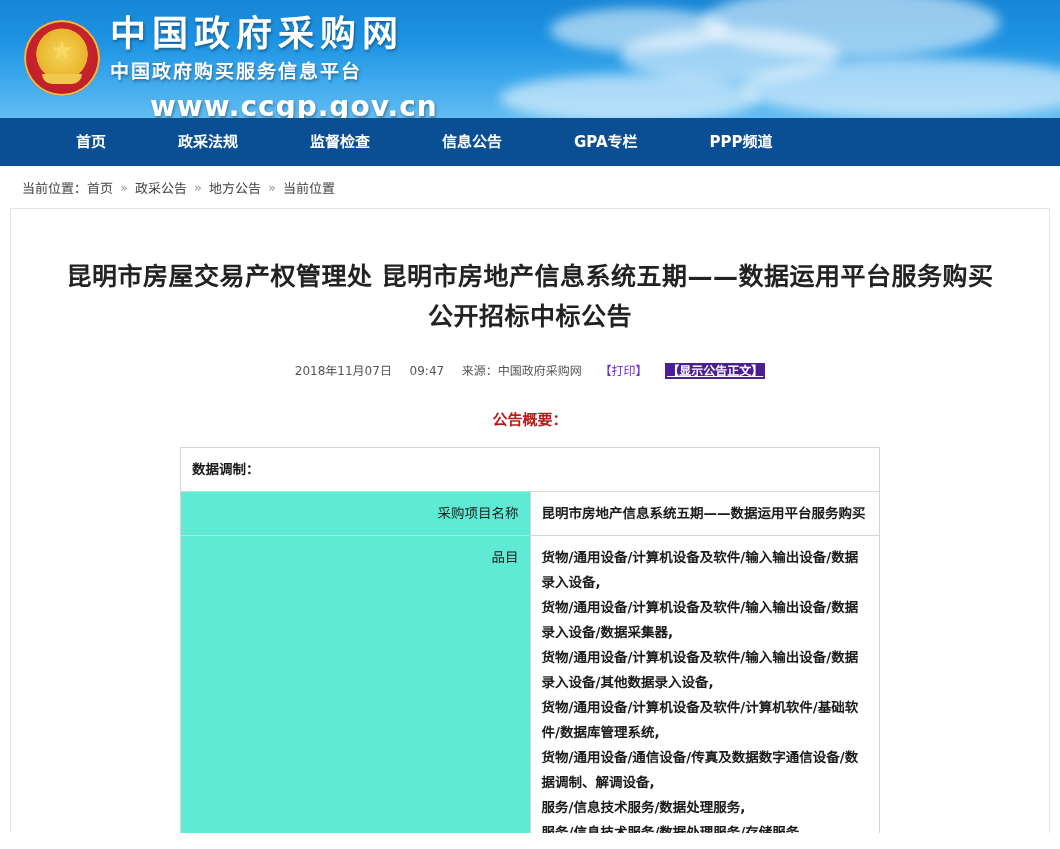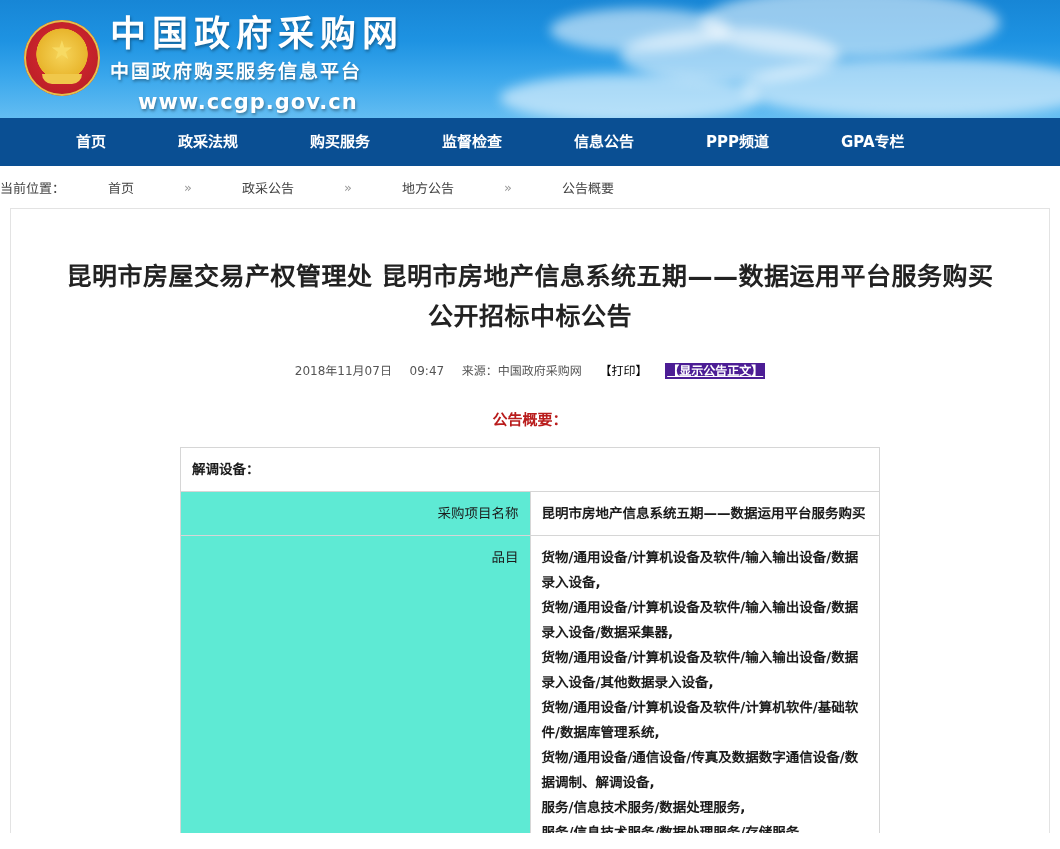--- a/index.html
+++ b/index.html
@@ -84,26 +84,26 @@
     font-family: "DejaVu Sans", sans-serif;
     font-size: 19px;
     font-weight: bold;
     letter-spacing: 2px;
     text-shadow: 1px 2px 3px rgba(0,0,0,0.35);
     line-height: 30px;
     margin-top: 2px;
   }
   .bannertext .line3 {
     font-family: "DejaVu Sans", sans-serif;
-    font-size: 21px;
+    font-size: 28px;
     font-weight: bold;
     letter-spacing: 1px;
     text-shadow: 1px 2px 3px rgba(0,0,0,0.35);
     margin-top: 4px;
-    margin-left: 28px;
+    margin-left: 40px;
   }
 
   
   .nav {
     height: 48px;
     background: #0a4f93;
     display: flex;
     align-items: center;
     justify-content: flex-start;
     padding-left: 40px;
@@ -118,24 +118,24 @@
     line-height: 48px;
     white-space: nowrap;
     font-family: "DejaVu Sans", sans-serif;
   }
 
   
   .breadcrumb {
     height: 42px;
     display: flex;
     align-items: center;
+    padding-left: 22px;
     font-size: 13px;
     color: #444;
     font-family: "DejaVu Sans", sans-serif;
-    gap: 43px;
   }
   .breadcrumb .sep { color: #999; padding: 0 7px; }
   .breadcrumb a { color: #444; text-decoration: none; }
 
   
   .content-wrap {
     margin: 0 10px;
     background: #fff;
     border: 1px solid #e3e3e3;
     border-bottom: none;
@@ -157,21 +157,21 @@
   }
 
   .meta {
     text-align: center;
     font-size: 12px;
     color: #555;
     margin-top: 24px;
     font-family: "DejaVu Sans", sans-serif;
   }
   .meta .gap { display: inline-block; width: 10px; }
-  .meta .print { color: #000000; }
+  .meta .print { color: #6d28d9; }
   .meta .highlight {
     color: #ffffff;
     background: #4c1d95;
     font-weight: bold;
     padding: 1px 2px;
     text-decoration: underline;
   }
 
   .summary-title {
     text-align: center;
@@ -234,36 +234,35 @@
   <div class="bannertext">
     <div class="line1">中国政府采购网</div>
     <div class="line2">中国政府购买服务信息平台</div>
     <div class="line3">www.ccgp.gov.cn</div>
   </div>
 </div>
 
 <div class="nav">
   <a href="#">首页</a>
   <a href="#">政采法规</a>
-  <a href="#">购买服务</a>
   <a href="#">监督检查</a>
   <a href="#">信息公告</a>
+  <a href="#">GPA专栏</a>
   <a href="#">PPP频道</a>
-  <a href="#">GPA专栏</a>
 </div>
 
 <div class="breadcrumb">
   <span>当前位置：</span>
   <a href="#">首页</a>
   <span class="sep">»</span>
   <a href="#">政采公告</a>
   <span class="sep">»</span>
   <a href="#">地方公告</a>
   <span class="sep">»</span>
-  <a href="#">公告概要</a>
+  <a href="#">当前位置</a>
 </div>
 
 <div class="content-wrap">
 
   <div class="doc-title">昆明市房屋交易产权管理处  昆明市房地产信息系统五期——数据运用平台服务购买公开招标中标公告</div>
 
   <div class="meta">
     <span>2018年11月07日</span>
     <span class="gap"></span>
     <span>09:47</span>
@@ -273,21 +272,21 @@
     <span class="print">【打印】</span>
     <span class="gap"></span>
     <span class="highlight">【显示公告正文】</span>
   </div>
 
   <div class="summary-title">公告概要：</div>
 
   <table class="info">
     <tbody>
       <tr>
-        <td class="head" colspan="2">解调设备：</td>
+        <td class="head" colspan="2">数据调制：</td>
       </tr>
       <tr>
         <td class="label">采购项目名称</td>
         <td class="value">昆明市房地产信息系统五期——数据运用平台服务购买</td>
       </tr>
       <tr>
         <td class="label">品目</td>
         <td class="value">
           <span class="pin">货物/通用设备/计算机设备及软件/输入输出设备/数据录入设备,</span>
           <span class="pin">货物/通用设备/计算机设备及软件/输入输出设备/数据录入设备/数据采集器,</span>

